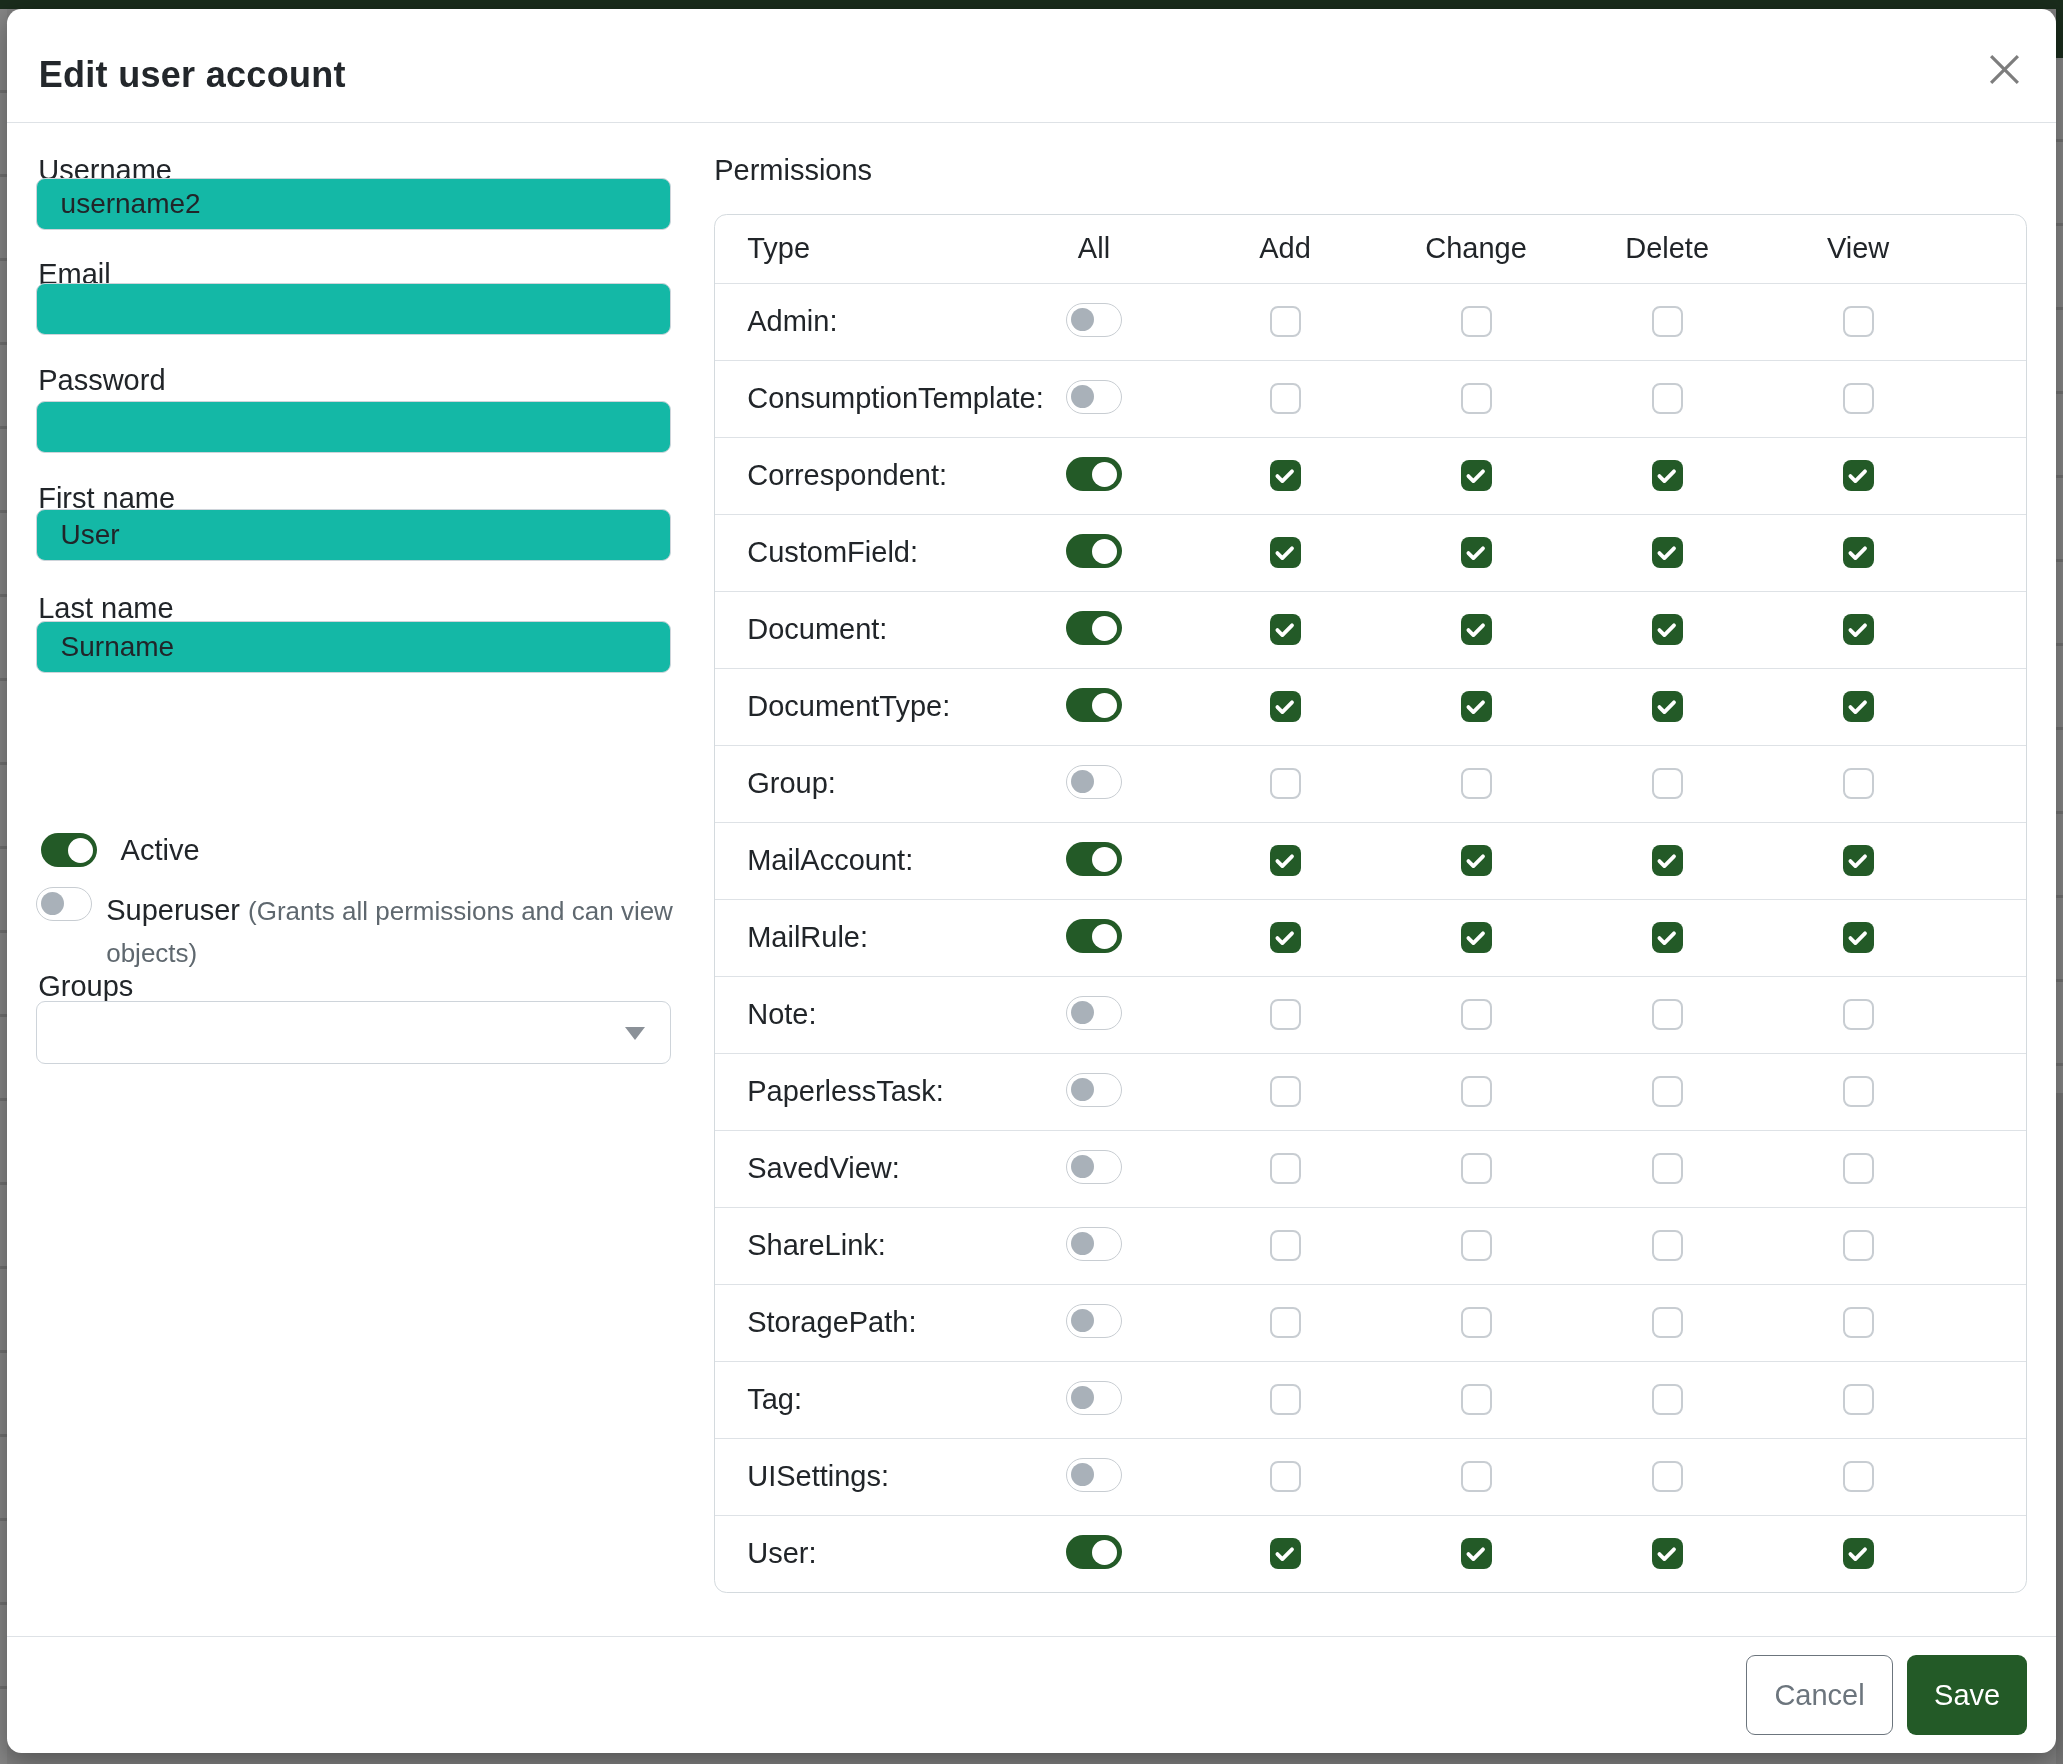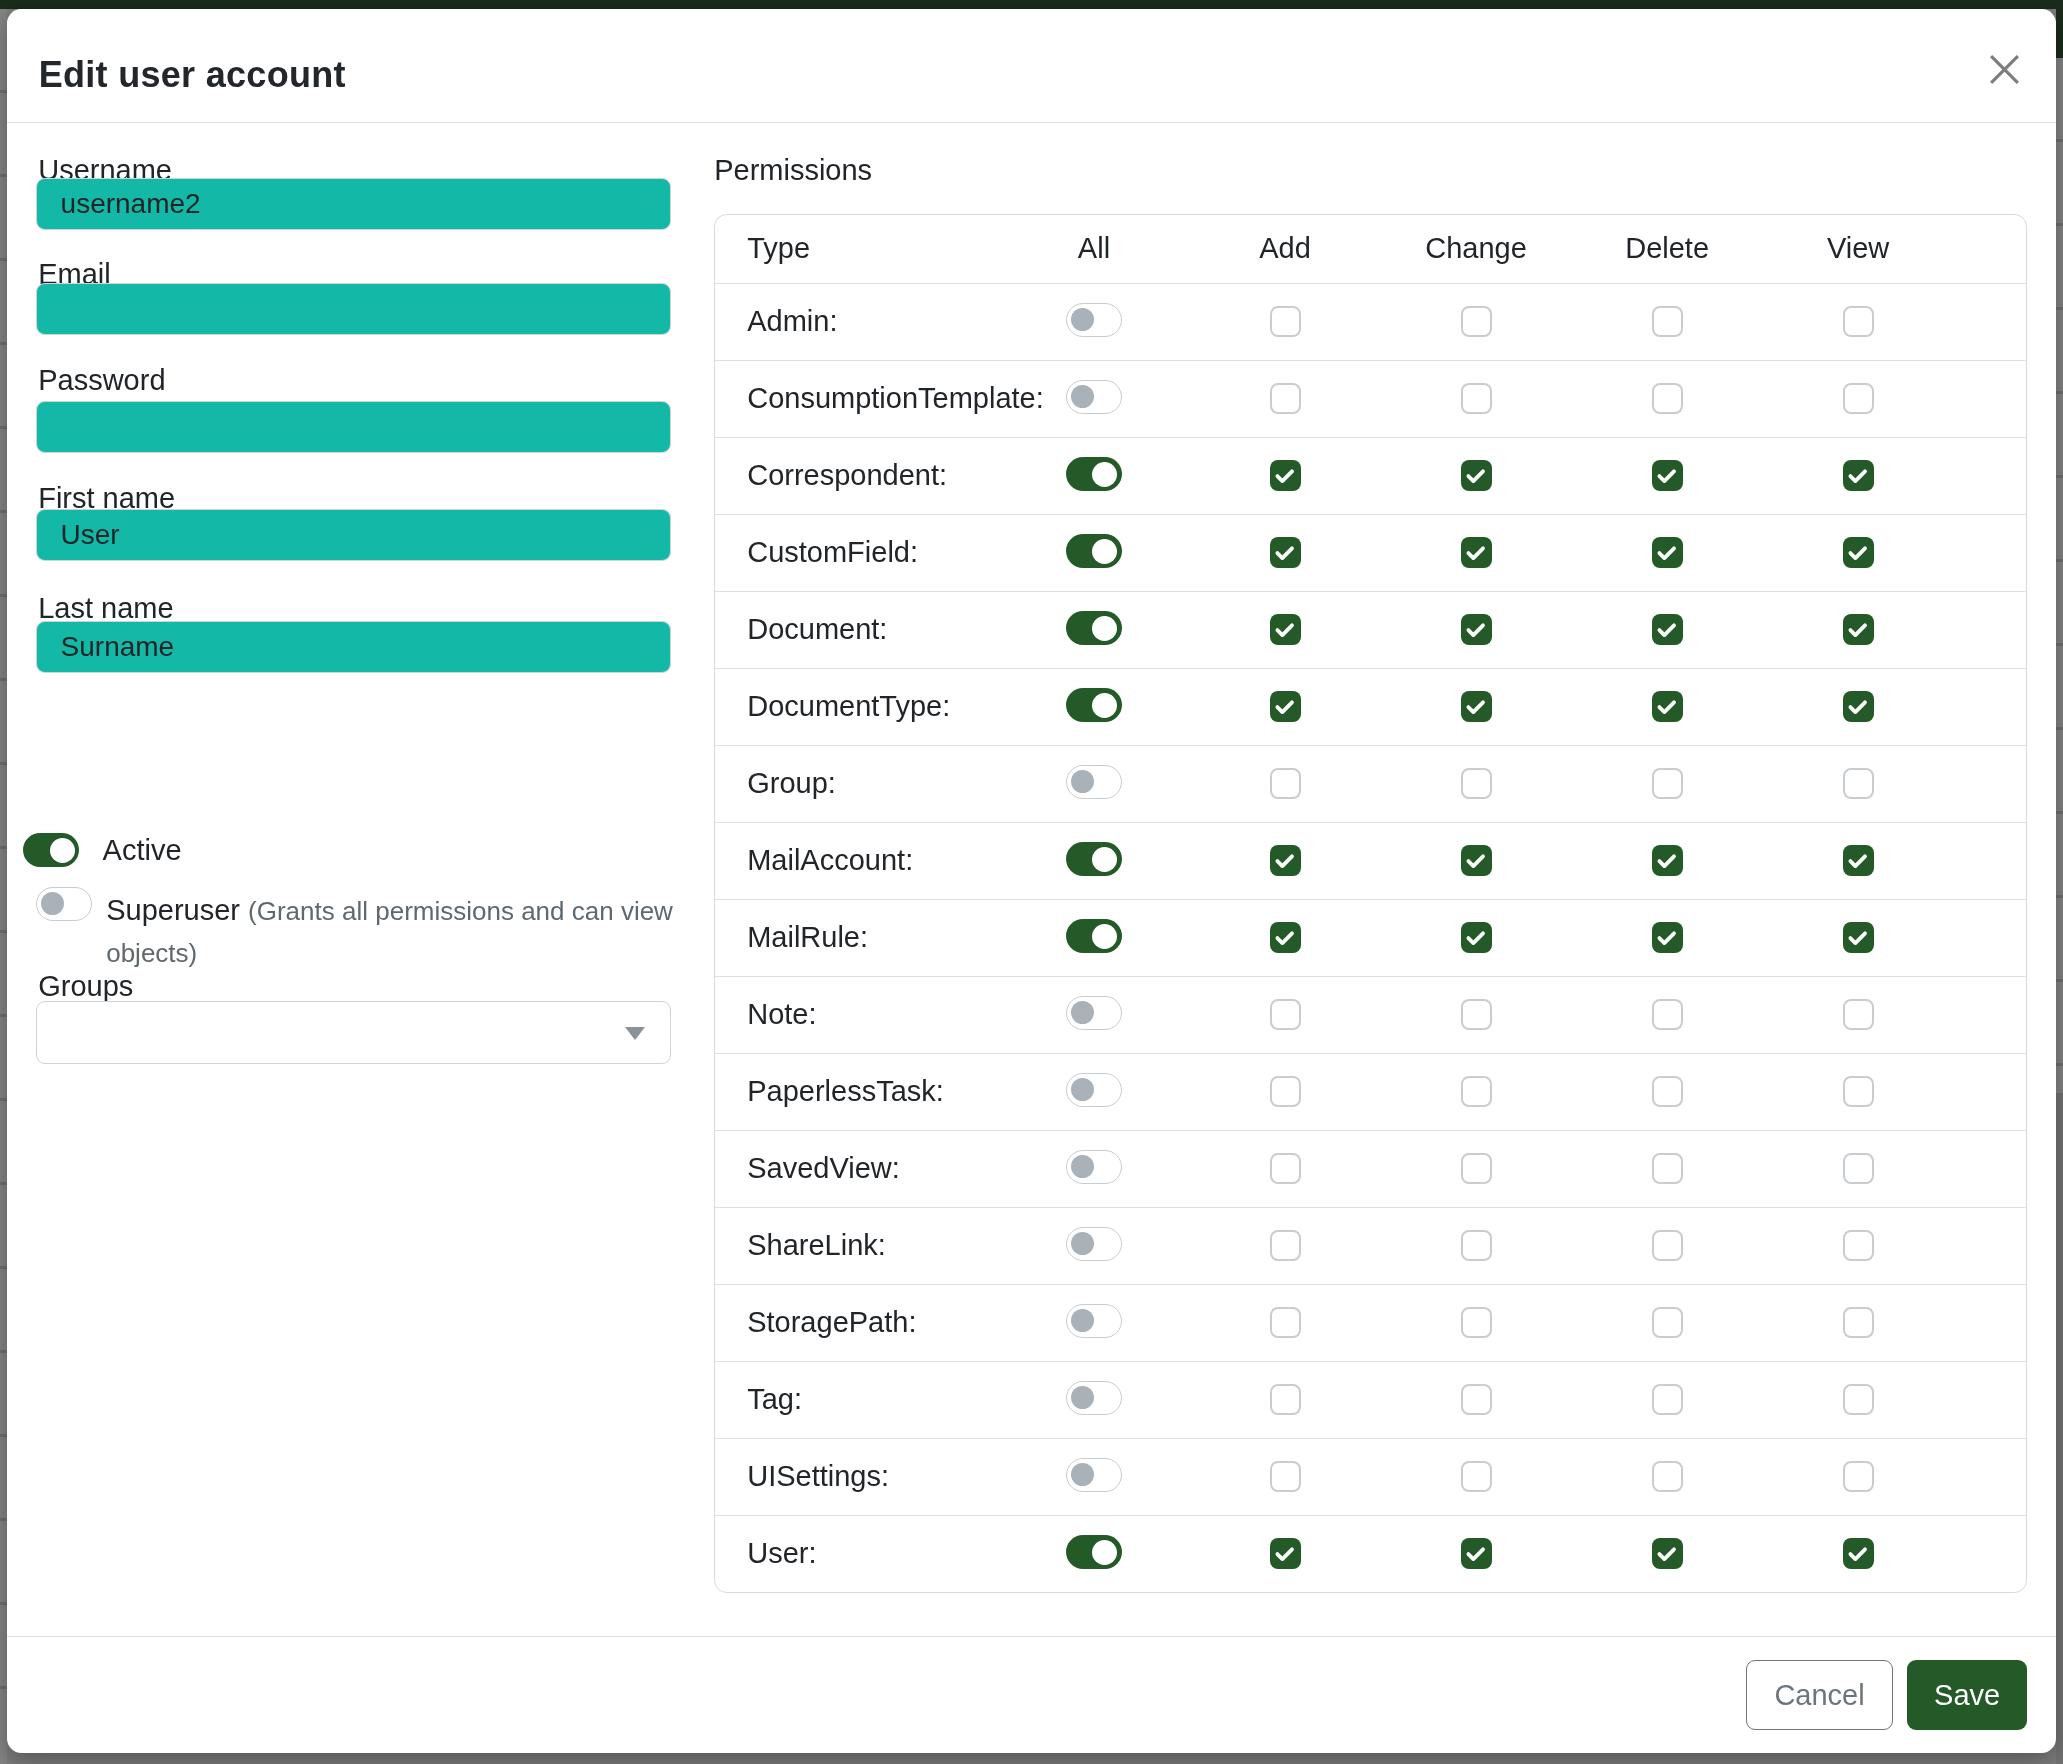--- a/index.html
+++ b/index.html
@@ -49,21 +49,21 @@
     font-family:"Liberation Sans", sans-serif;
     font-size:28px; color:#212529; padding:0 23.4px; background:#14b8a6; outline:none;
   }
   
   .switch { display:inline-block; width:56px; height:34px; border-radius:17px; position:relative; cursor:pointer; flex:none; }
   .switch.off { background:#fff; border:1.8px solid #c8cdd2; }
   .switch.off .knob { position:absolute; left:3.6px; top:3.6px; width:23.4px; height:23.4px; border-radius:50%; background:#a9b1b9; }
   .switch.on  { background:var(--accent); }
   .switch.on .knob { position:absolute; right:4.5px; top:4.5px; width:25px; height:25px; border-radius:50%; background:#fff; }
 
-  .active-row { position:absolute; left:16px; top:824px; display:flex; align-items:center; gap:23.4px; }
+  .active-row { position:absolute; left:34px; top:824px; display:flex; align-items:center; gap:23.4px; }
   .active-row .rlabel { font-size:29px; }
   .su-toggle { position:absolute; left:29px; top:878px; }
   .su-text { position:absolute; left:99px; top:881px; width:630px; font-size:29px; line-height:41px; }
   .su-note { font-size:26px; color:#5f686f; }
 
   .groups-select {
     position:absolute; left:29px; top:992px; width:635px; height:63px;
     border:1.8px solid #ced4da; border-radius:9px; background:#fff; cursor:pointer;
   }
   .caret {
@@ -89,21 +89,21 @@
   .cb svg { display:block; margin:3.6px auto 0; }
 
   
   .modal-footer {
     position:absolute; left:0; right:0; top:1627px; bottom:0;
     border-top:1.8px solid #dee2e6;
     display:flex; align-items:center; justify-content:flex-end; gap:14.4px;
     padding:0 29px;
   }
   .btn {
-    height:70px; border-radius:9px; font-size:29px;
+    height:80px; border-radius:9px; font-size:29px;
     display:flex; align-items:center; justify-content:center;
     padding:0 27px; cursor:pointer; font-family:"Liberation Sans", sans-serif;
   }
   .btn-cancel { background:#fff; border:1.8px solid #6c757d; color:#6c757d; }
   .btn-save { background:var(--accent); border:none; color:#fff; }
 </style>
 </head>
 <body style="background: rgb(127, 127, 127);">
 
 <div class="topbar"></div>

